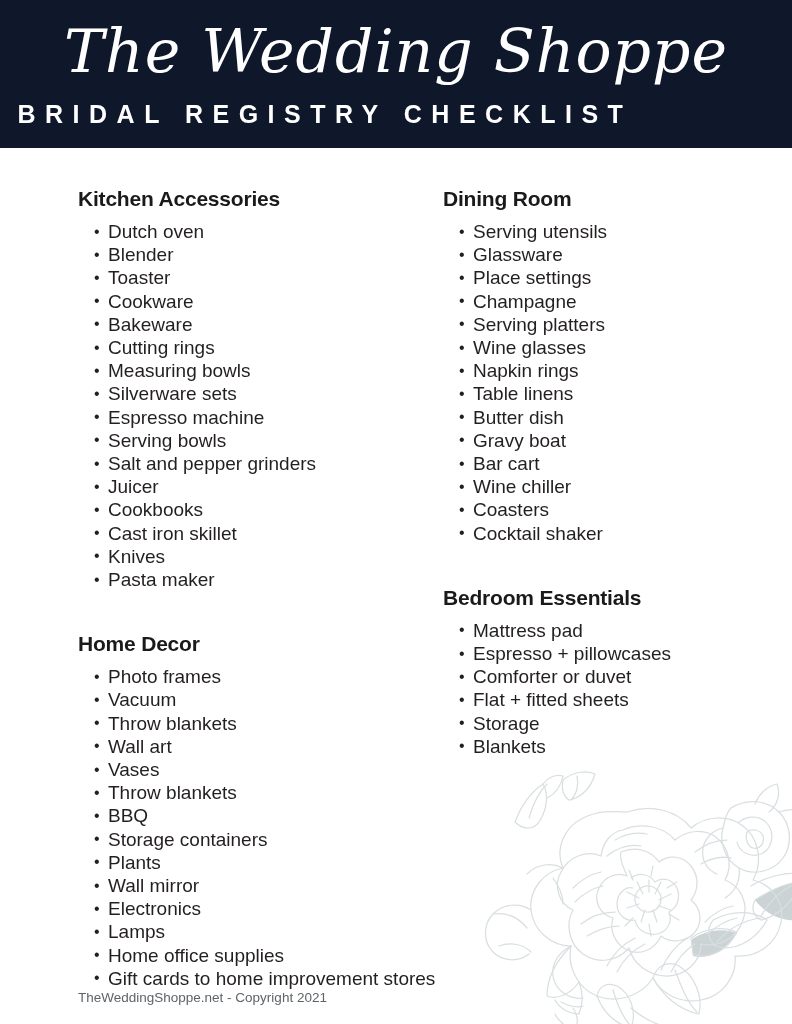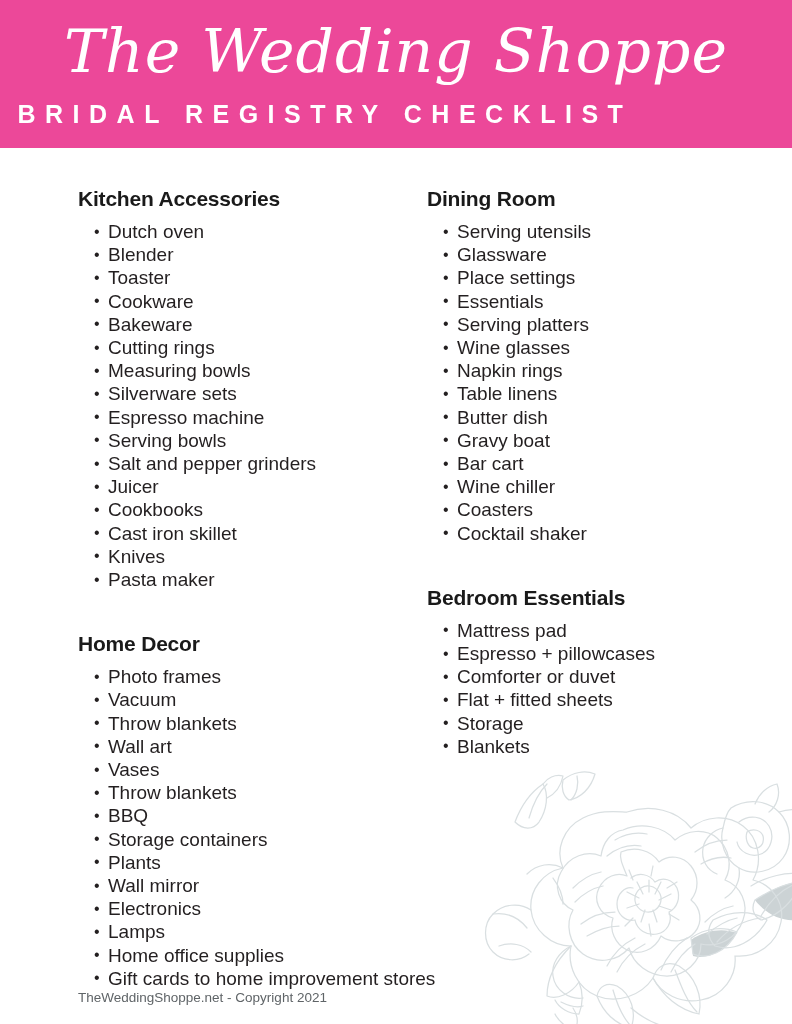--- a/index.html
+++ b/index.html
@@ -16,21 +16,21 @@
     color: #231f20;
   }
 
   
   .banner {
     position: absolute;
     left: 0;
     top: 0;
     width: 792px;
     height: 148px;
-    background: #ec4899;
+    background: #0f172a;
     overflow: hidden;
   }
   .brand-script {
     position: absolute;
     left: 0;
     top: 14px;
     width: 792px;
     text-align: center;
     color: #ffffff;
     font-family: "DejaVu Serif", serif;
@@ -73,21 +73,21 @@
     position: absolute;
     left: 0;
     top: 148px;
     width: 792px;
   }
   .col {
     position: absolute;
     top: 0;
   }
   .col-left  { left: 78px;  width: 350px; }
-  .col-right { left: 427px; width: 330px; }
+  .col-right { left: 443px; width: 330px; }
 
   .section-title {
     font-family: "Liberation Sans", sans-serif;
     font-weight: 700;
     font-size: 21px;
     line-height: 26px;
     color: #1a1a1a;
     margin: 0;
     padding: 0;
     letter-spacing: -0.2px;
@@ -276,21 +276,21 @@
     </ul>
   </div>
 
   <div class="col col-right">
 
     <h2 class="section-title sec-dining">Dining Room</h2>
     <ul class="items">
       <li>Serving utensils</li>
       <li>Glassware</li>
       <li>Place settings</li>
-      <li>Essentials</li>
+      <li>Champagne</li>
       <li>Serving platters</li>
       <li>Wine glasses</li>
       <li>Napkin rings</li>
       <li>Table linens</li>
       <li>Butter dish</li>
       <li>Gravy boat</li>
       <li>Bar cart</li>
       <li>Wine chiller</li>
       <li>Coasters</li>
       <li>Cocktail shaker</li>

